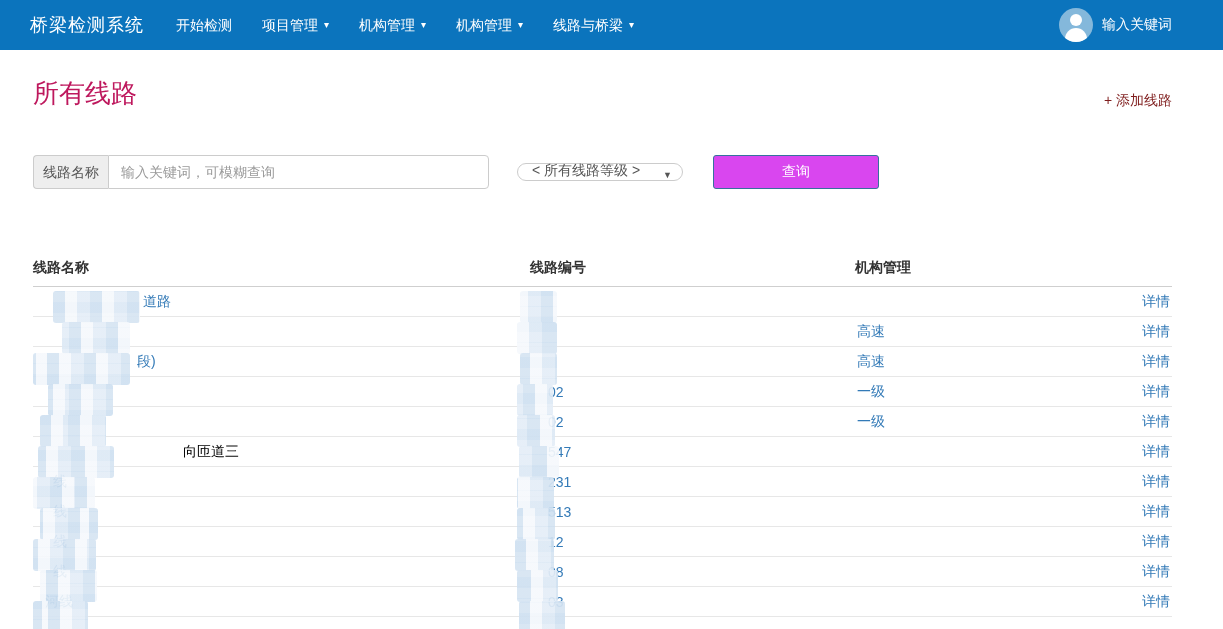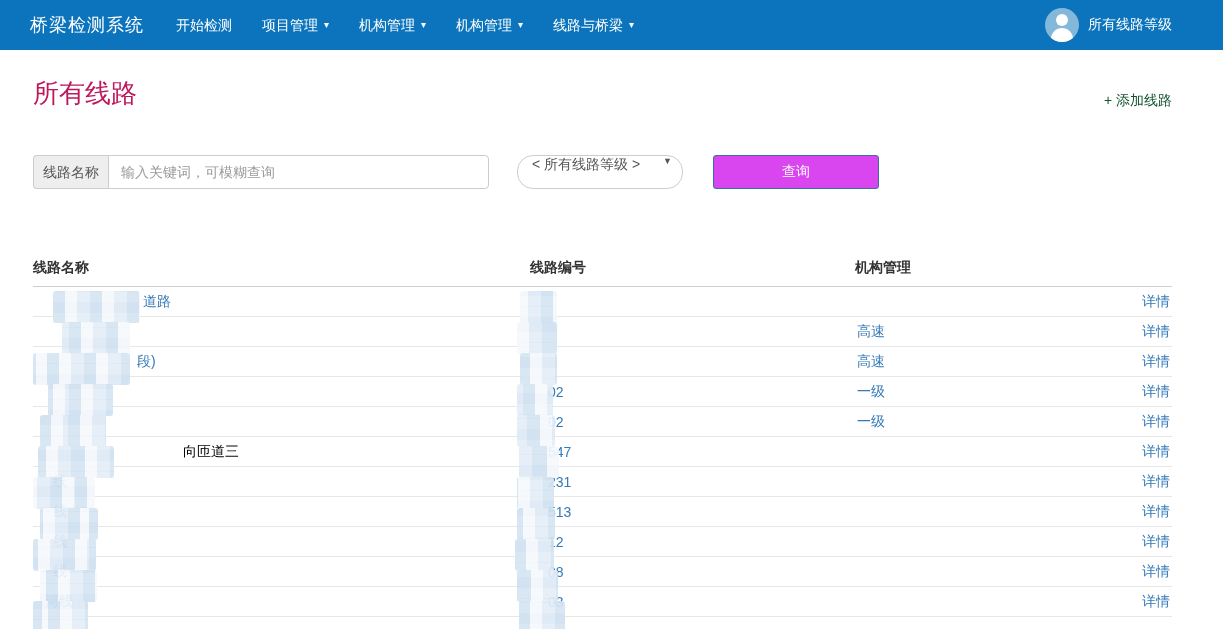--- a/index.html
+++ b/index.html
@@ -33,22 +33,22 @@
   
   .form-row { margin-top:45px; display:flex; align-items:center; height:34px; }
   .input-group { display:flex; width:456px; height:34px; }
   .input-addon { background:#eee; border:1px solid #ccc; border-right:0;
                  border-radius:4px 0 0 4px; color:#555; font-size:14px;
                  padding:0 9px; line-height:32px; white-space:nowrap; }
   .kw-input { flex:1; border:1px solid #ccc; border-radius:0 4px 4px 0;
               font-size:14px; padding:0 12px; color:#0f172a; outline:none;
               font-family:inherit; }
   .kw-input::placeholder { color:#9a9a9a; }
-  .level-select { margin-left:28px; width:166px; height:34px; border:1px solid #ccc;
-                  border-radius:16px; background:#fff; display:flex; align-items:flex-start;
+  .level-select { margin-left:28px; width:166px; height:18px; border:1px solid #ccc;
+                  border-radius:16px; background:#fff; display:flex; align-items:flex-end;
                   justify-content:space-between; padding:0 10px 0 14px; cursor:pointer; }
   .level-select .sel-text { font-size:14px; color:#555; }
   .level-select .sel-caret { font-size:9px; color:#555; }
   .query-btn { margin-left:30px; width:166px; height:34px; border:1px solid #36719d;
                border-radius:3px; color:#fff; font-size:14px; cursor:pointer;
                font-family:inherit; }
 
   
   .lines-table { margin-top:56px; width:100%; border-collapse:collapse; table-layout:fixed; }
   .lines-table th { text-align:left; font-size:14px; font-weight:bold; color:#333;
@@ -100,28 +100,28 @@
       <li class="nav-item">
         <span>线路与桥梁</span>
         <span class="nav-caret">▾</span>
       </li>
     </ul>
   <div class="nav-user">
     <div class="avatar" style="background: rgb(132, 184, 219);">
       <div class="head"></div>
       <div class="body"></div>
     </div>
-    <span class="user-name">所有线路等级</span>
+    <span class="user-name">输入关键词</span>
   </div>
 </div>
 
 <div class="content">
   <div class="title-row">
     <div class="page-title">所有线路</div>
-    <a class="add-link" style="color: #14532d;">+ 添加线路</a>
+    <a class="add-link" style="color: #7f1d1d;">+ 添加线路</a>
   </div>
 
   <div class="form-row">
     <div class="input-group">
       <span class="input-addon">线路名称</span>
       <input class="kw-input" type="text" placeholder="输入关键词，可模糊查询" style="">
     </div>
     <div class="level-select" role="listbox">
       <span class="sel-text">&lt; 所有线路等级 &gt;</span>
       <span class="sel-caret">▼</span>

